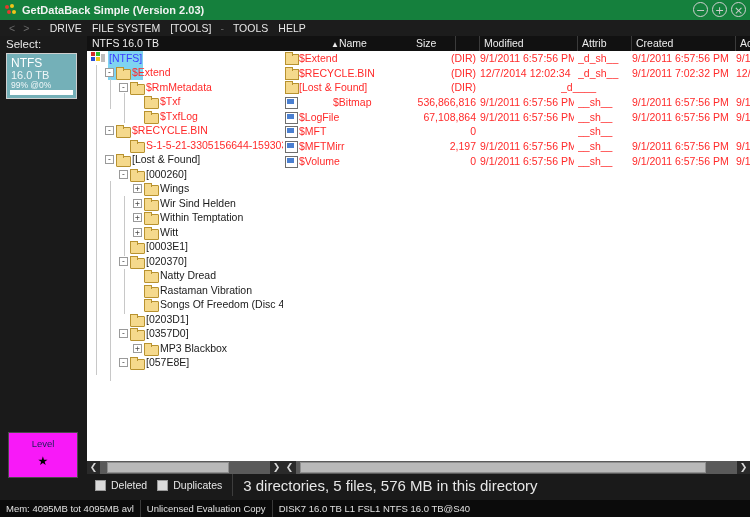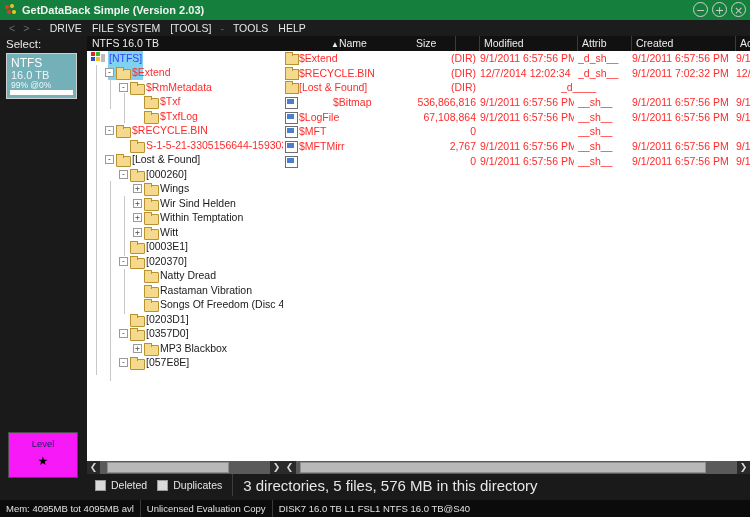--- a/index.html
+++ b/index.html
@@ -482,28 +482,29 @@
         <div class="lc" style="left: 16px; width: 113px;">$MFT</div>
         <div class="lc r" style="left: 129px; width: 64px;">0</div>
         <div class="lc" style="left: 197px; width: 94px;"></div>
         <div class="lc" style="left: 295px; width: 50px;">__sh__</div>
         <div class="lc" style="left: 349px; width: 100px;"></div>
         <div class="lc" style="left: 453px; width: 36px;"></div>
       </div>
       <div class="lrow">
         <div class="ficon file"></div>
         <div class="lc" style="left: 16px; width: 113px;">$MFTMirr</div>
-        <div class="lc r" style="left: 129px; width: 64px;">2,767</div>
+        <div class="lc r" style="left: 129px; width: 64px;">2,197</div>
         <div class="lc" style="left: 197px; width: 94px;">9/1/2011 6:57:56 PM</div>
         <div class="lc" style="left: 295px; width: 50px;">__sh__</div>
         <div class="lc" style="left: 349px; width: 100px;">9/1/2011 6:57:56 PM</div>
         <div class="lc" style="left: 453px; width: 36px;">9/1</div>
       </div>
       <div class="lrow">
         <div class="ficon file"></div>
+        <div class="lc" style="left: 16px; width: 113px;">$Volume</div>
         <div class="lc r" style="left: 129px; width: 64px;">0</div>
         <div class="lc" style="left: 197px; width: 94px;">9/1/2011 6:57:56 PM</div>
         <div class="lc" style="left: 295px; width: 50px;">__sh__</div>
         <div class="lc" style="left: 349px; width: 100px;">9/1/2011 6:57:56 PM</div>
         <div class="lc" style="left: 453px; width: 36px;">9/1</div>
       </div>
     </div>
 
   <div class="hscroll" id="list-hscroll" style="left:283px; top:461px; width:467px;">
     <div class="hs-arrow">❮</div>

